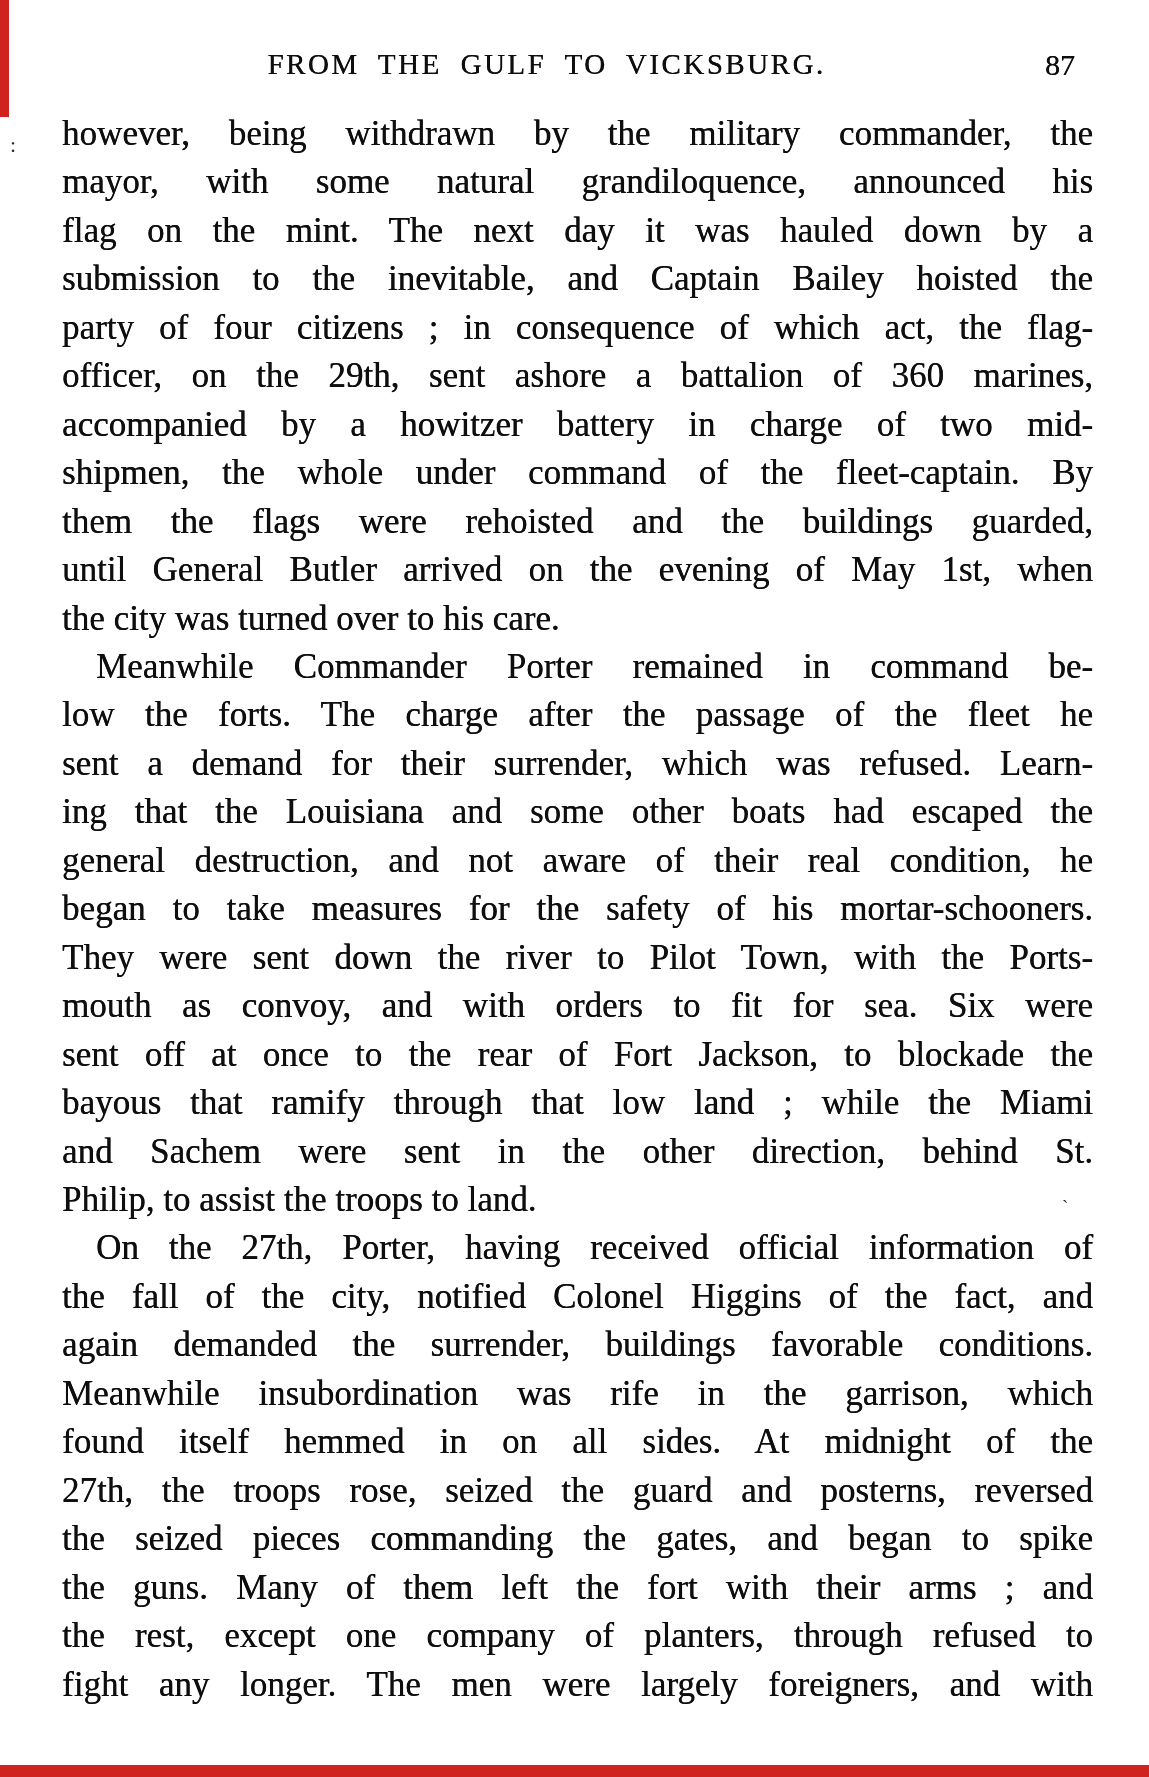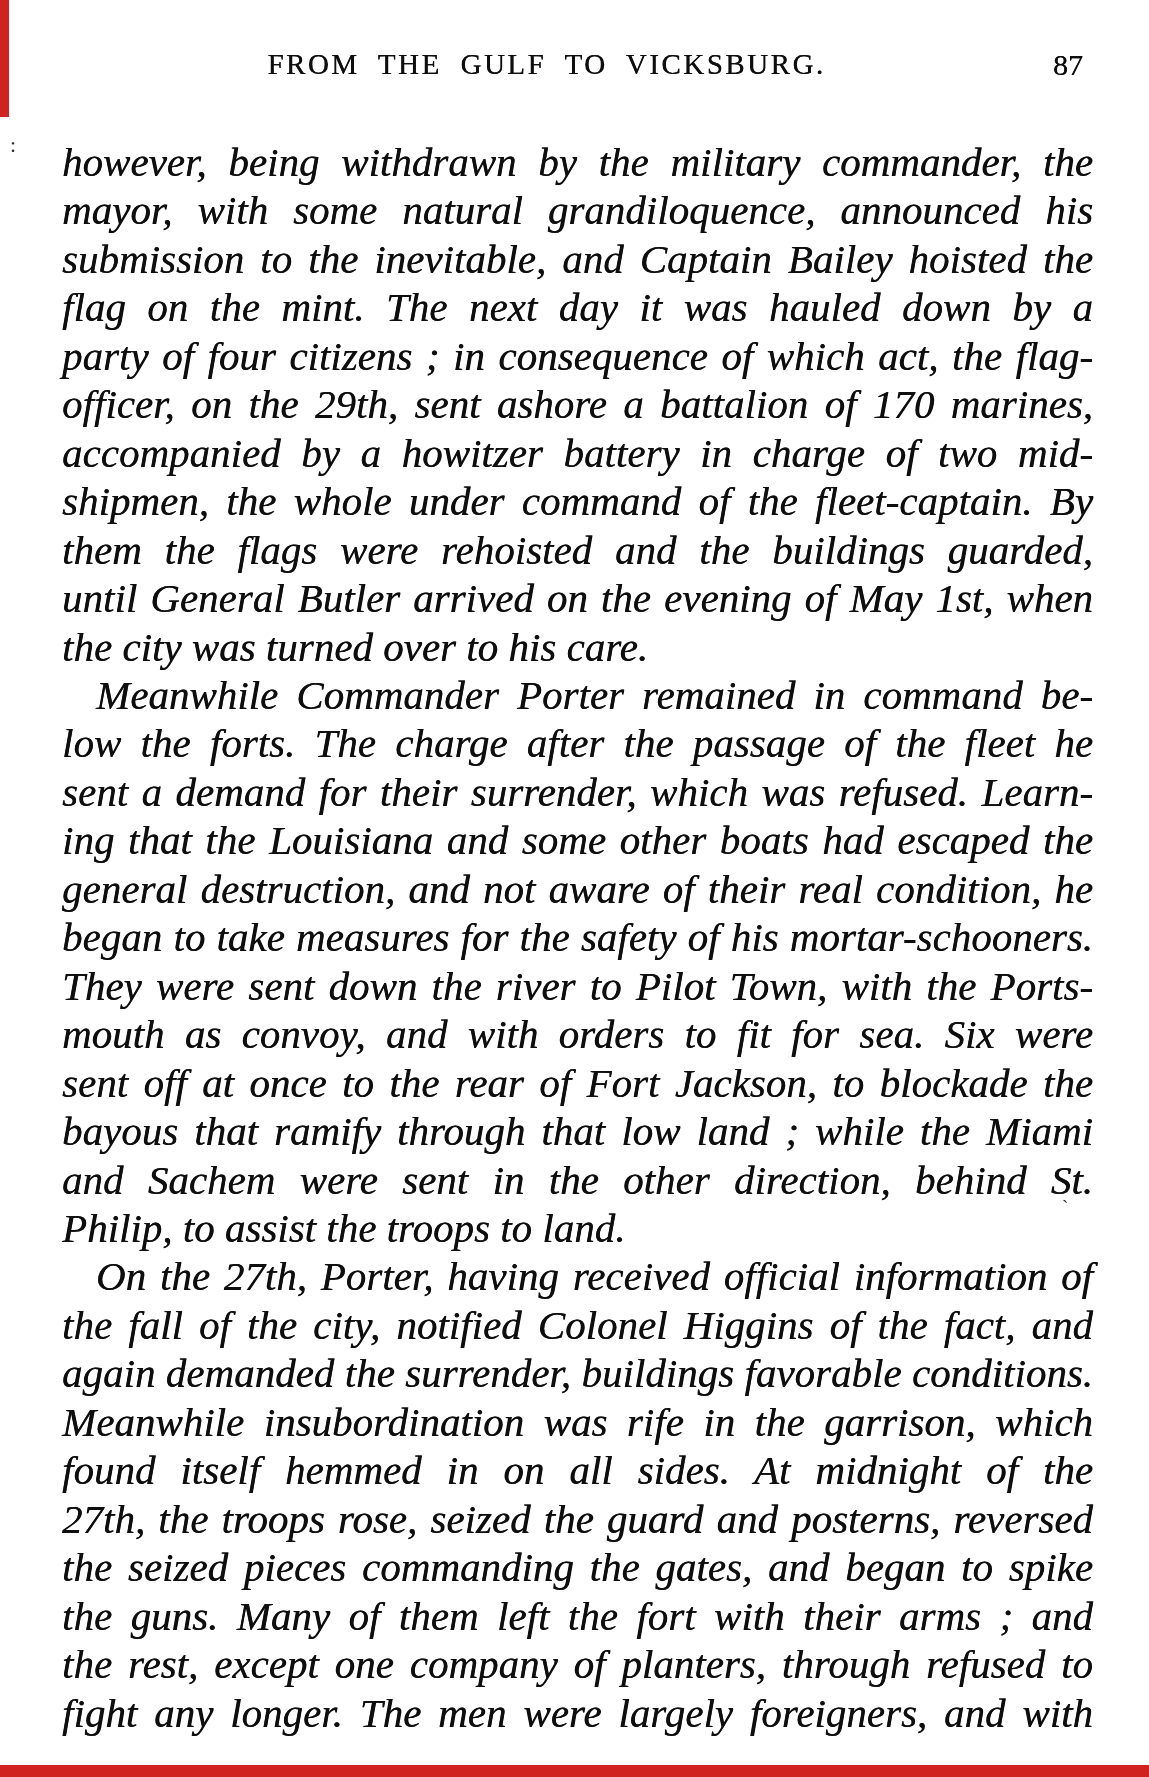--- a/index.html
+++ b/index.html
@@ -37,33 +37,32 @@
   }
   .running-title {
     font-size: 29px;
     letter-spacing: 2.5px;
     word-spacing: 9px;
     white-space: nowrap;
     text-shadow: 0.3px 0 0 currentColor;
   }
   .page-number {
     position: absolute;
-    right: 10px; top: 0;
+    right: 18px; top: 0;
     font-size: 30px;
     text-shadow: 0.3px 0 0 currentColor;
   }
   
   .body-text {
     position: absolute;
-    top: 138px; left: 62px;
+    top: 110px; left: 62px;
     width: 1031px;
-    font-size: 41px;
+    font-size: 35px;
     line-height: 48.45px;
     text-shadow: 0.35px 0 0 currentColor;
-    font-style: italic;
   }
   .para { margin: 0; }
   .line {
     text-align: justify;
     text-align-last: justify;
     white-space: normal;
   }
   .line.endpara { text-align-last: left; }
   .line.indent { text-indent: 34px; }
   
@@ -92,24 +91,24 @@
       <span class="running-title">FROM THE GULF TO VICKSBURG.</span>
     </div>
     <span class="page-number">87</span>
   </header>
 
   <main class="body-text">
 
     <div class="para">
       <div class="line">however, being withdrawn by the military commander, the</div>
       <div class="line">mayor, with some natural grandiloquence, announced his</div>
+      <div class="line">flag on the mint.  The next day it was hauled down by a</div>
       <div class="line">submission to the inevitable, and Captain Bailey hoisted the</div>
-      <div class="line">flag on the mint.  The next day it was hauled down by a</div>
       <div class="line">party of four citizens ; in consequence of which act, the flag-</div>
-      <div class="line">officer, on the 29th, sent ashore a battalion of 170 marines,</div>
+      <div class="line">officer, on the 29th, sent ashore a battalion of 360 marines,</div>
       <div class="line">accompanied by a howitzer battery in charge of two mid-</div>
       <div class="line">shipmen, the whole under command of the fleet-captain.  By</div>
       <div class="line">them the flags were rehoisted and the buildings guarded,</div>
       <div class="line">until General Butler arrived on the evening of May 1st, when</div>
       <div class="line endpara">the city was turned over to his care.</div>
     </div>
 
     <div class="para">
       <div class="line indent">Meanwhile Commander Porter remained in command be-</div>
       <div class="line">low the forts.  The charge after the passage of the fleet he</div>

